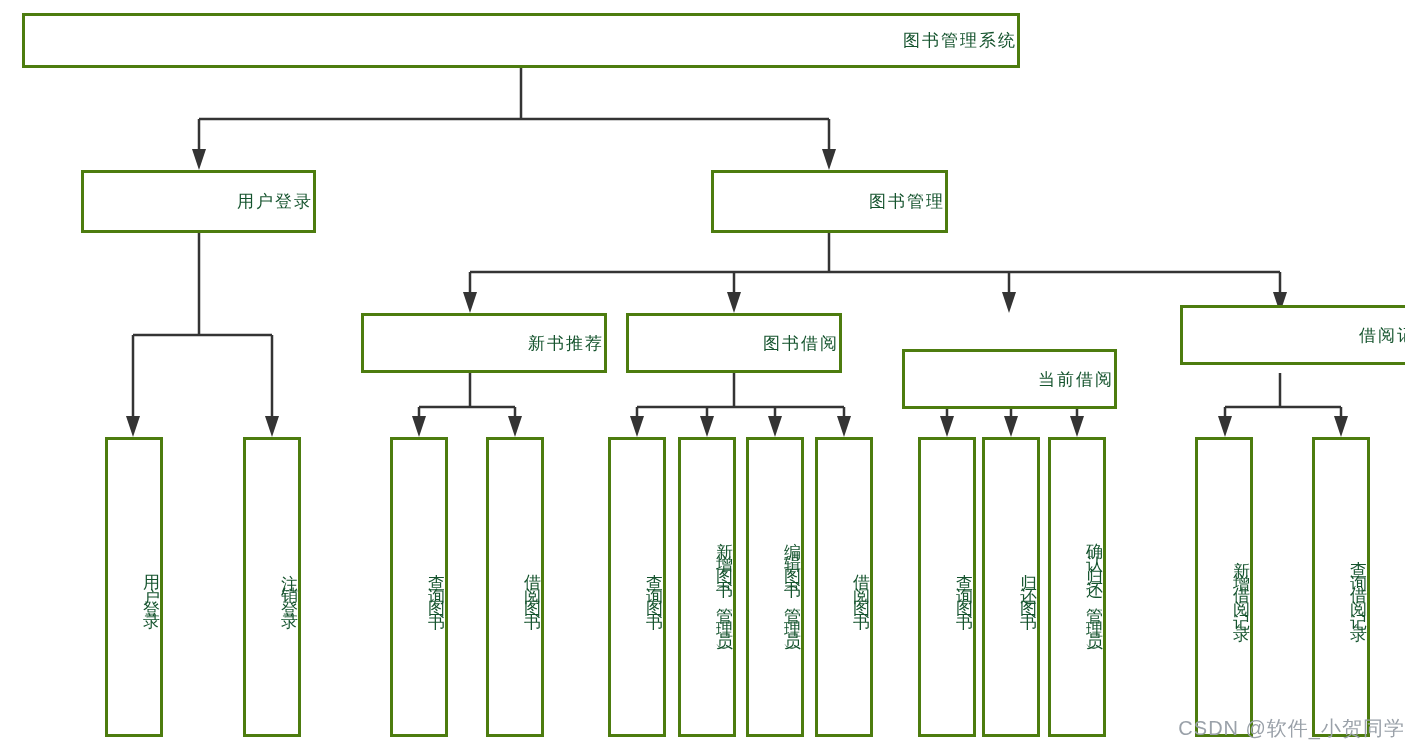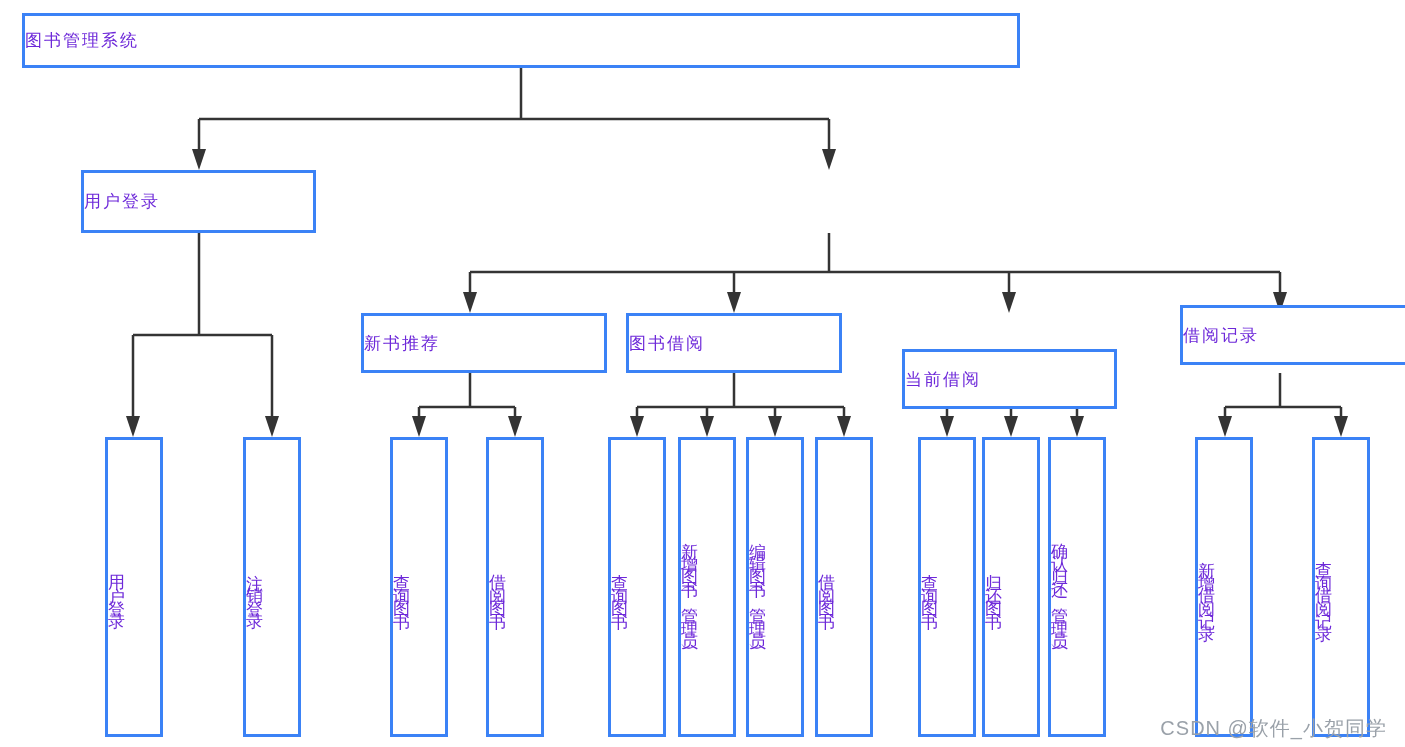--- a/index.html
+++ b/index.html
@@ -8,27 +8,27 @@
     width:1405px;height:747px;
     background:#ffffff;
     font-family:"Liberation Sans","DejaVu Sans",sans-serif;
     color:#333333;
     overflow:hidden;
   }
   .connector-layer{position:absolute;left:0;top:0;z-index:1;}
   .node{
     position:absolute;
     box-sizing:border-box;
-    border:3px solid #3b82f6;
+    border:3px solid #4d7c0f;
     background:#ffffff;
-    display:flex;align-items:center;justify-content:flex-start;
+    display:flex;align-items:center;justify-content:flex-end;
     font-size:17px;
     letter-spacing:2px;
     z-index:2;
-    color:#6d28d9;
+    color:#14532d;
   }
   .leaf span, .node span{display:block;}
   .leaf{letter-spacing:normal;}
   .leaf .v-label{
     writing-mode:vertical-rl;
     text-orientation:mixed;
     font-size:17px;
     letter-spacing:13px;
     line-height:1;
   }
@@ -41,21 +41,21 @@
   .b-cur  {left:902px; top:313px; width:215px; height:60px;margin-top:36px;}
   .b-his  {left:1172px;top:305px; width:258px; height:60px;margin-left:8px;}
   .leaf{top:437px;width:58px;height:300px;}
   .l-a1{left:105px;}  .l-a2{left:243px;}
   .l-b1{left:390px;}  .l-b2{left:486px;}
   .l-c1{left:608px;}  .l-c2{left:678px;} .l-c3{left:746px;} .l-c4{left:815px;}
   .l-d1{left:918px;}  .l-d2{left:982px;} .l-d3{left:1048px;}
   .l-e1{left:1195px;} .l-e2{left:1312px;}
   .watermark{
     position:absolute;
-    right:18px;bottom:5px;
+    right:0;bottom:5px;
     z-index:3;
     font-size:20px;
     letter-spacing:1px;
     color:#9aa1a9;
   }
 </style>
 </head>
 <body>
 
 <div class="stage">
@@ -92,20 +92,23 @@
       <polygon points="1334,416 1348,416 1341,437"></polygon>
     </g>
   </svg>
 
   <div class="node b-root">
     <span>图书管理系统</span>
   </div>
 
   <div class="node b-login">
     <span>用户登录</span>
+  </div>
+  <div class="node b-mgmt">
+    <span>图书管理</span>
   </div>
 
   <div class="node b-rec">
     <span>新书推荐</span>
   </div>
   <div class="node b-bor">
     <span>图书借阅</span>
   </div>
   <div class="node b-cur">
     <span>当前借阅</span>

